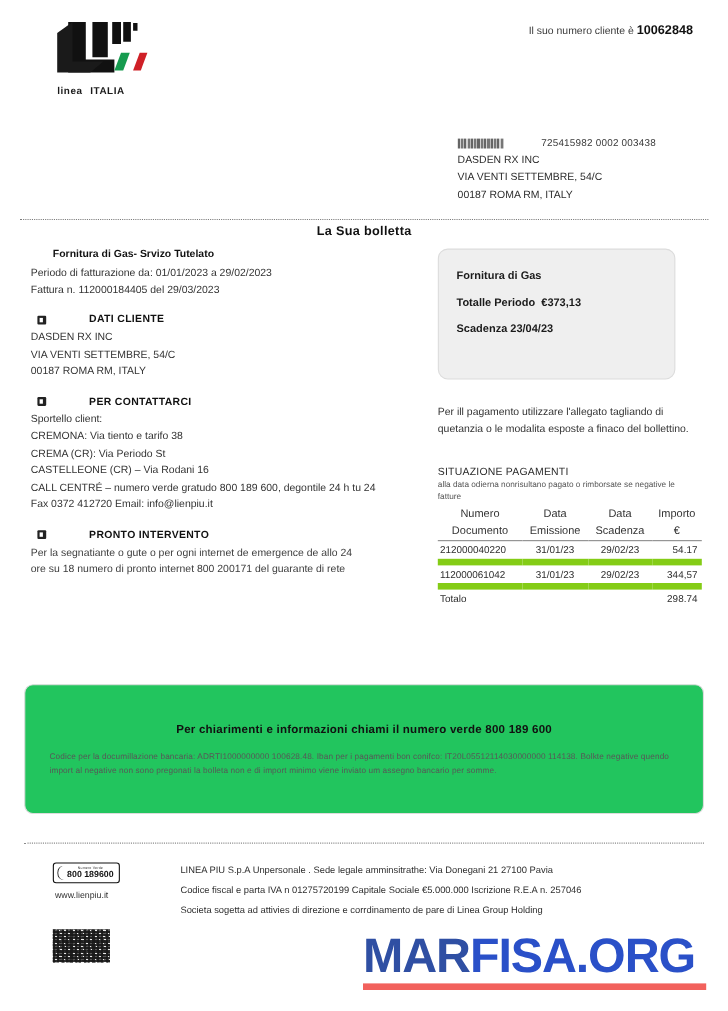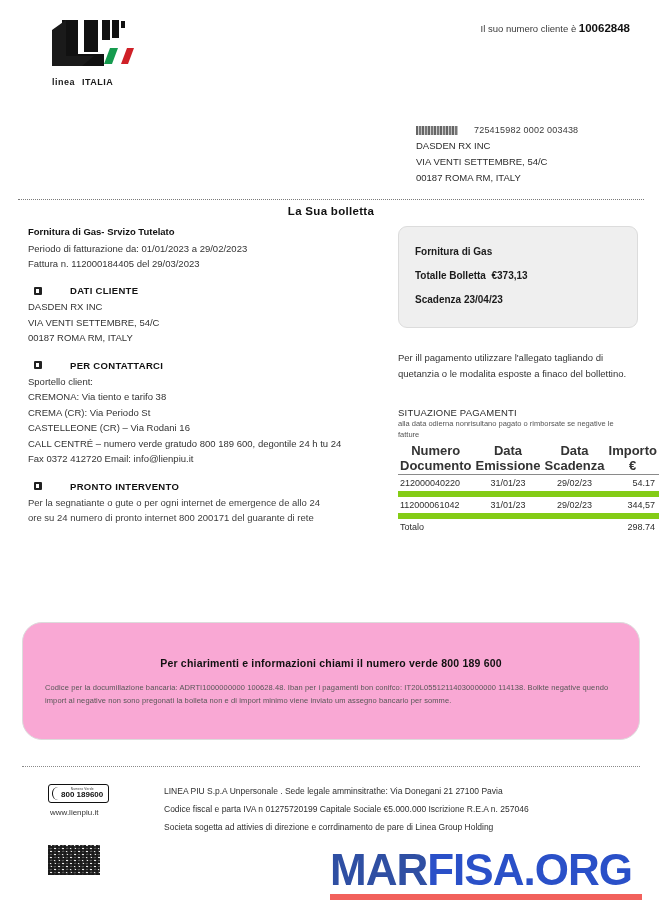--- a/index.html
+++ b/index.html
@@ -26,21 +26,21 @@
   }
   .logo-text .sp { display: inline-block; width: 7px; }
 
   .cust-no {
     position: absolute; right: 32px; top: 22px;
     font-size: 9.5px; color: #3a3a3a; white-space: nowrap;
   }
   .cust-no b { font-size: 11.5px; color: #111; font-weight: 700; }
 
   .addr-block { position: absolute; left: 416px; top: 122px; font-size: 9.5px; line-height: 16px; color: #2c2c2c; }
-  .addr-row1 { display: flex; align-items: center; gap: 16px; }
+  .addr-row1 { display: flex; align-items: center; gap: 34px; }
   .redacted {
     display: inline-block; width: 42px; height: 9px;
     background-image: repeating-linear-gradient(90deg,#4a4a4a 0 2px,#c9c9c9 2px 3px,#5e5e5e 3px 5px,#b0b0b0 5px 6px);
     opacity: .85;
   }
   .addr-code { font-size: 9px; letter-spacing: .2px; color: #3a3a3a; }
 
   
   .dotted-rule {
     position: absolute; left: 18px; right: 18px; top: 199px;
@@ -50,73 +50,73 @@
     position: absolute; left: 0; right: 0; top: 205px;
     text-align: center; font-size: 11.5px; font-weight: 700; color: #111;
     letter-spacing: .3px;
   }
 
   
   .main { position: absolute; left: 0; top: 226px; width: 662px; }
   .col-left { position: absolute; left: 28px; top: 0; width: 360px; }
   .col-right { position: absolute; left: 398px; top: 0; width: 240px; }
 
-  .supply-title { font-size: 9.5px; font-weight: 700; color: #111; margin-bottom: 4px; }
+  .supply-title { font-size: 9.5px; font-weight: 700; color: #111; margin-bottom: 4px; margin-left: 20px; }
   .supply-line { font-size: 9.5px; color: #333; line-height: 15px; }
 
   .sec-head {
-    display: flex; align-items: center; gap: 6px;
+    display: flex; align-items: center; gap: 17px;
     margin-top: 14px; margin-bottom: 3px;
   }
   .glyph {
     width: 8px; height: 8px; flex: 0 0 8px;
     background: #222; border-radius: 1px; position: relative; margin-left: 6px;
   }
   .glyph::after {
     content: ""; position: absolute; left: 2px; top: 2px;
     width: 3px; height: 4px; background: #fff;
   }
   .sec-head-label {
     font-size: 9.5px; font-weight: 700; color: #111; letter-spacing: .3px;
     margin-left: 22px;
   }
   .body-line { font-size: 9.5px; color: #333; line-height: 15.5px; }
   .body-line.dim { color: #3d3d3d; }
 
   
   .gas-box {
     background: #efefef; border: 1px solid #dcdcdc; border-radius: 9px;
-    padding: 13px 16px 15px 16px; width: 240px;
+    padding: 13px 16px 32px 16px; width: 216px;
   }
   .gas-box div { font-size: 10px; font-weight: 700; color: #1b1b1b; line-height: 24px; }
 
   .pay-note { margin-top: 22px; font-size: 9.5px; color: #333; line-height: 15.5px; width: 232px; }
 
   .sit-title { margin-top: 26px; font-size: 9.5px; color: #2b2b2b; letter-spacing: .2px; }
   .sit-sub { font-size: 7.5px; color: #555; line-height: 10.5px; margin-top: 1px; width: 236px; }
 
   table.pay { border-collapse: collapse; width: 240px; margin-top: 5px; }
   table.pay th {
-    font-size: 13px; font-weight: 700; color: #333; text-align: center;
+    font-size: 10px; font-weight: 400; color: #333; text-align: center;
     padding: 0 2px 3px 2px; vertical-align: bottom; line-height: 11.5px; margin-top: 20px;
   }
   table.pay thead tr:last-child th { border-bottom: 1px solid #8a8a8a; }
   table.pay td {
     font-size: 9px; color: #2e2e2e; padding: 3px 2px; text-align: center;
     border-bottom: 6px solid #84cc16;
   }
   table.pay td.num { text-align: left; }
   table.pay td.amt { text-align: right; padding-right: 4px; }
   table.pay tr.total td { border-bottom: none; color: #2e2e2e; }
   table.pay tr.total td.lbl { text-align: left; }
 
   
   .info-panel {
     position: absolute; left: 22px; top: 622px; width: 618px; height: 118px;
-    background: #f9a8d4; border: 1px solid #dcdcdc; border-radius: 20px;
+    background: #22c55e; border: 1px solid #dcdcdc; border-radius: 8px;
     padding: 34px 22px 10px 22px;
   }
   .info-head {
     text-align: center; font-size: 10.5px; font-weight: 700; color: #111;
     letter-spacing: .2px;
   }
   .info-fine {
     margin-top: 12px; font-size: 7.5px; color: #575757; line-height: 13px;
     letter-spacing: .1px;
   }
@@ -236,28 +236,28 @@
     <div class="body-line">CREMA (CR): Via Periodo St</div>
     <div class="body-line">CASTELLEONE (CR) – Via Rodani 16</div>
     <div class="body-line">CALL CENTRÉ – numero verde gratudo 800 189 600, degontile 24 h tu 24</div>
     <div class="body-line">Fax 0372 412720 Email: info@lienpiu.it</div>
 
     <div class="sec-head">
       <span class="glyph"></span>
       <span class="sec-head-label">PRONTO INTERVENTO</span>
     </div>
     <div class="body-line dim">Per la segnatiante o gute o per ogni internet de emergence de allo 24</div>
-    <div class="body-line dim">ore su 24 numero di  pronto internet 800 200171 del guarante di rete</div>
+    <div class="body-line dim">ore su 18 numero di  pronto internet 800 200171 del guarante di rete</div>
   </div>
 
   <div class="col-right">
 
     <div class="gas-box">
       <div>Fornitura di Gas</div>
-      <div><span>Totalle Bolletta</span>&nbsp;&nbsp;<span>€373,13</span></div>
+      <div><span>Totalle Periodo</span>&nbsp;&nbsp;<span>€373,13</span></div>
       <div>Scadenza 23/04/23</div>
     </div>
 
     <div class="pay-note">Per ill pagamento utilizzare l'allegato tagliando di quetanzia o le modalita esposte a finaco del bollettino.</div>
 
     <div class="sit-title">SITUAZIONE PAGAMENTI</div>
     <div class="sit-sub">alla data odierna nonrisultano pagato o rimborsate se negative le fatture</div>
 
     <table class="pay">
       <thead>

